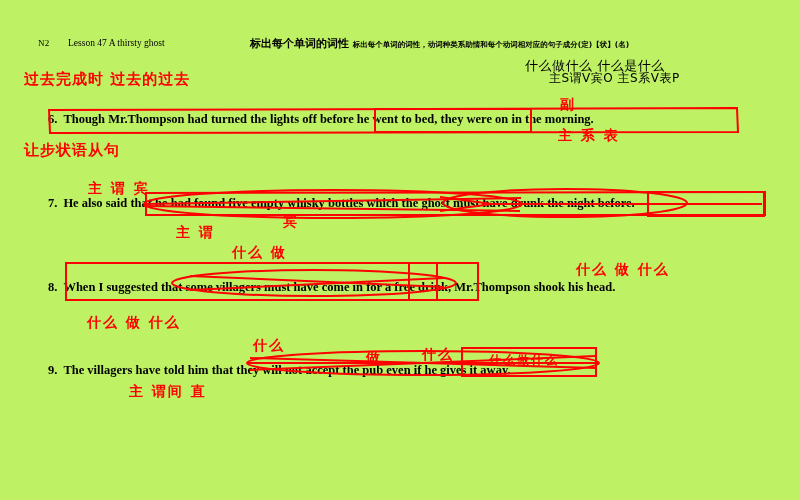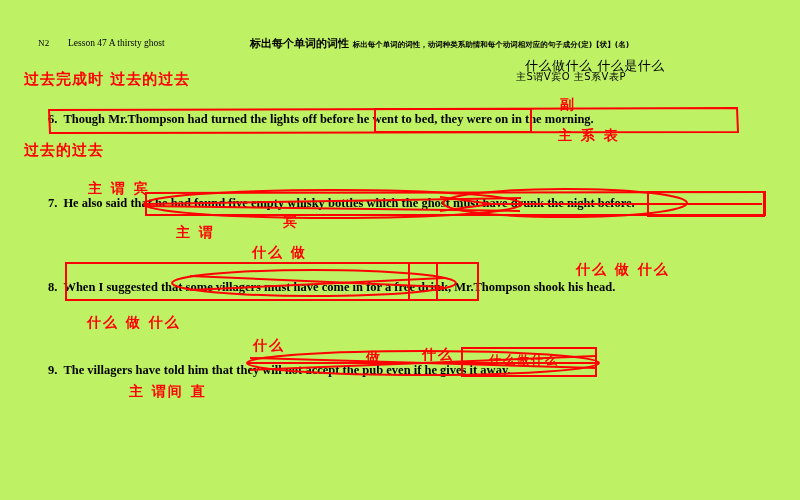--- a/index.html
+++ b/index.html
@@ -43,23 +43,23 @@
     font-weight: bold;
   }
   .hdr-line2 {
     left: 525px; top: 57px;
     font-family: "DejaVu Sans", sans-serif;
     font-size: 13px;
     white-space: nowrap;
     letter-spacing: .5px;
   }
   .hdr-line3 {
-    left: 516px; top: 70px;
+    left: 549px; top: 70px;
     font-family: "DejaVu Sans", sans-serif;
-    font-size: 10px;
+    font-size: 12px;
     white-space: nowrap;
     letter-spacing: .5px;
   }
 
   
   .ann {
     color: #ff0000;
     font-family: "DejaVu Sans", sans-serif;
     font-weight: bold;
     white-space: nowrap;
@@ -100,29 +100,29 @@
 
   <div class="abs hdr-line2">什么做什么        什么是什么</div>
   <div class="abs hdr-line3">主S谓V宾O     主S系V表P</div>
 
   <div class="abs ann ann-cn-big" style="left:24px; top:70px;">过去完成时  过去的过去</div>
 
   <div class="abs ann ann-cn-med" style="left:560px; top:96px;">副</div>
 
   <div class="abs ann ann-cn-med" style="left:558px; top:127px;">主  系 表</div>
 
-  <div class="abs ann ann-cn-big" style="left:24px; top:141px;">过去的过去</div>
+  <div class="abs ann ann-cn-big" style="left:24px; top:141px;">让步状语从句</div>
 
   <div class="abs ann ann-cn-med" style="left:60px; top:180px;margin-left:28px;">主    谓  宾</div>
 
   <div class="abs ann ann-cn-med" style="left:176px; top:224px;">主   谓</div>
 
   <div class="abs ann ann-cn-med" style="left:283px; top:213px;">宾</div>
 
-  <div class="abs ann ann-cn-med" style="left:252px; top:244px;">什么          做</div>
+  <div class="abs ann ann-cn-med" style="left:232px; top:244px;">什么          做</div>
 
   <div class="abs ann ann-cn-med" style="left:576px; top:261px;">什么    做  什么</div>
 
   <div class="abs ann ann-cn-med" style="left:87px; top:314px;">什么 做    什么</div>
 
   <div class="abs ann ann-cn-med" style="left:253px; top:337px;">什么</div>
 
   <div class="abs ann ann-cn-med" style="left:366px; top:349px;">做</div>
 
   <div class="abs ann ann-cn-med" style="left:422px; top:346px;">什么</div>

